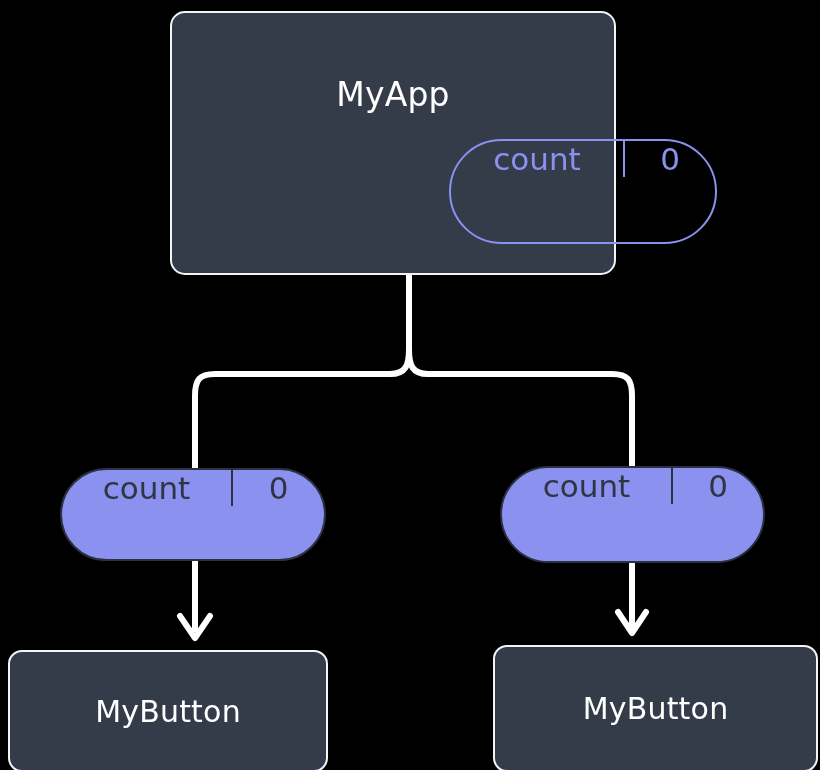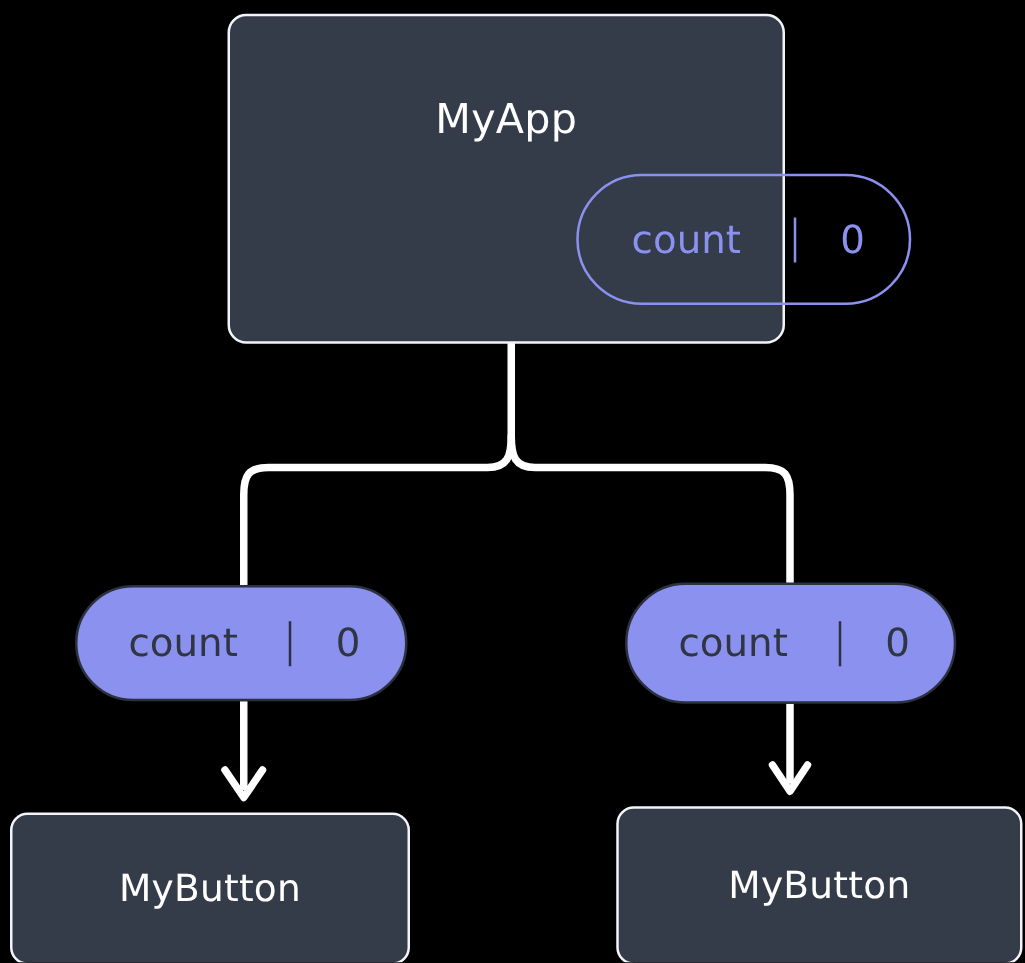--- a/index.html
+++ b/index.html
@@ -35,21 +35,21 @@
   .card-title {
     color: #ffffff;
     font-size: 33px;
     font-weight: 400;
     letter-spacing: 0.2px;
     text-align: center;
     white-space: nowrap;
   }
 
   #card-myapp {
-    left: 182px;
+    left: 170px;
     top: 11px;
     width: 446px;
     height: 264px;
   }
   #card-myapp .card-title {
     position: absolute;
     left: 0;
     right: 0;
     top: 62px;
   }
@@ -74,21 +74,21 @@
   }
   .card-button .card-title {
     font-size: 30px;
   }
 
   
   .pill {
     position: absolute;
     box-sizing: border-box;
     display: flex;
-    align-items: center;
+    align-items: flex-start;
     border-radius: 999px;
     overflow: hidden;
   }
   .pill .pill-key,
   .pill .pill-val {
     display: flex;
     align-items: center;
     justify-content: center;
     white-space: nowrap;
   }

